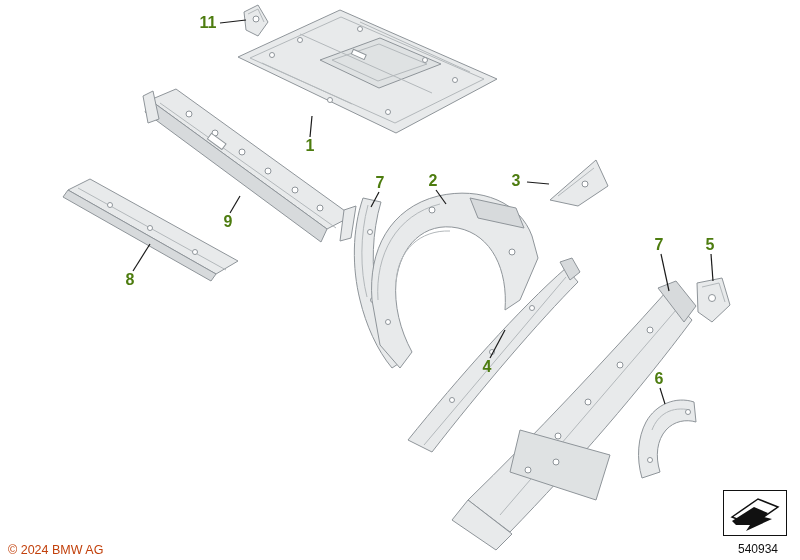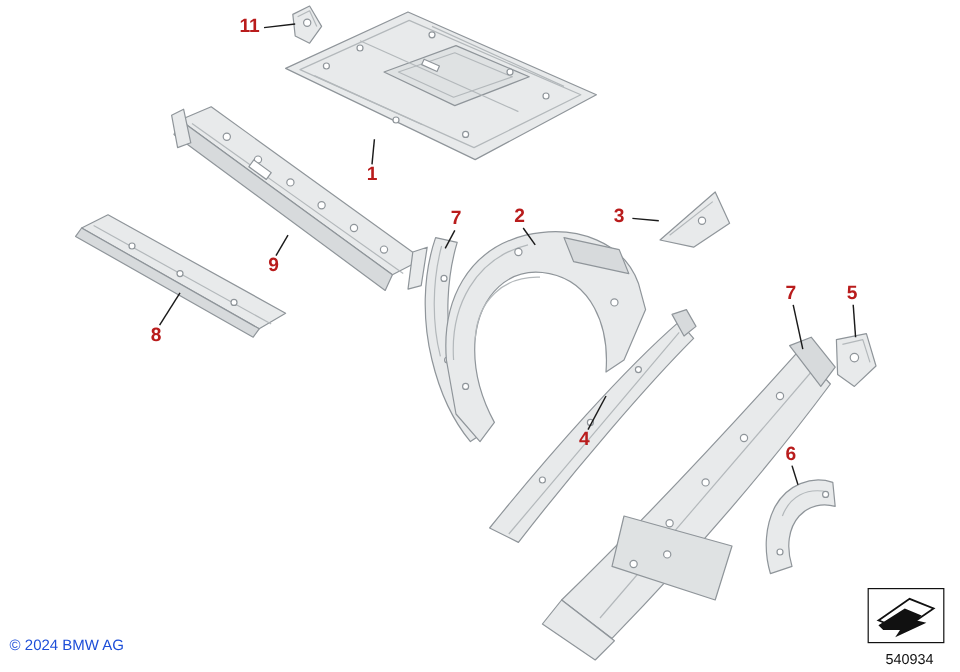--- a/index.html
+++ b/index.html
@@ -9,31 +9,31 @@
     background:#ffffff;
     overflow:hidden;
     font-family:"Liberation Sans", sans-serif;
   }
   .diagram-svg{position:absolute;left:0;top:0;}
   .callout{
     position:absolute;
     transform:translate(-50%,-50%);
     font-weight:bold;
     font-size:16px;
-    color:#b91c1c;
+    color:#4d7c0f;
     letter-spacing:0px;
     cursor:pointer;
     user-select:none;
     line-height:1;
   }
   .copyright{
     position:absolute;
-    left:8px;bottom:15px;
+    left:8px;bottom:3px;
     font-size:12.5px;
-    color:#1d4ed8;
+    color:#c2410c;
   }
   .part-number{
     position:absolute;
     right:22px;bottom:4px;
     font-size:12px;
     color:#111;
     margin-left:48px;
   }
   .footnote-box{
     position:absolute;

